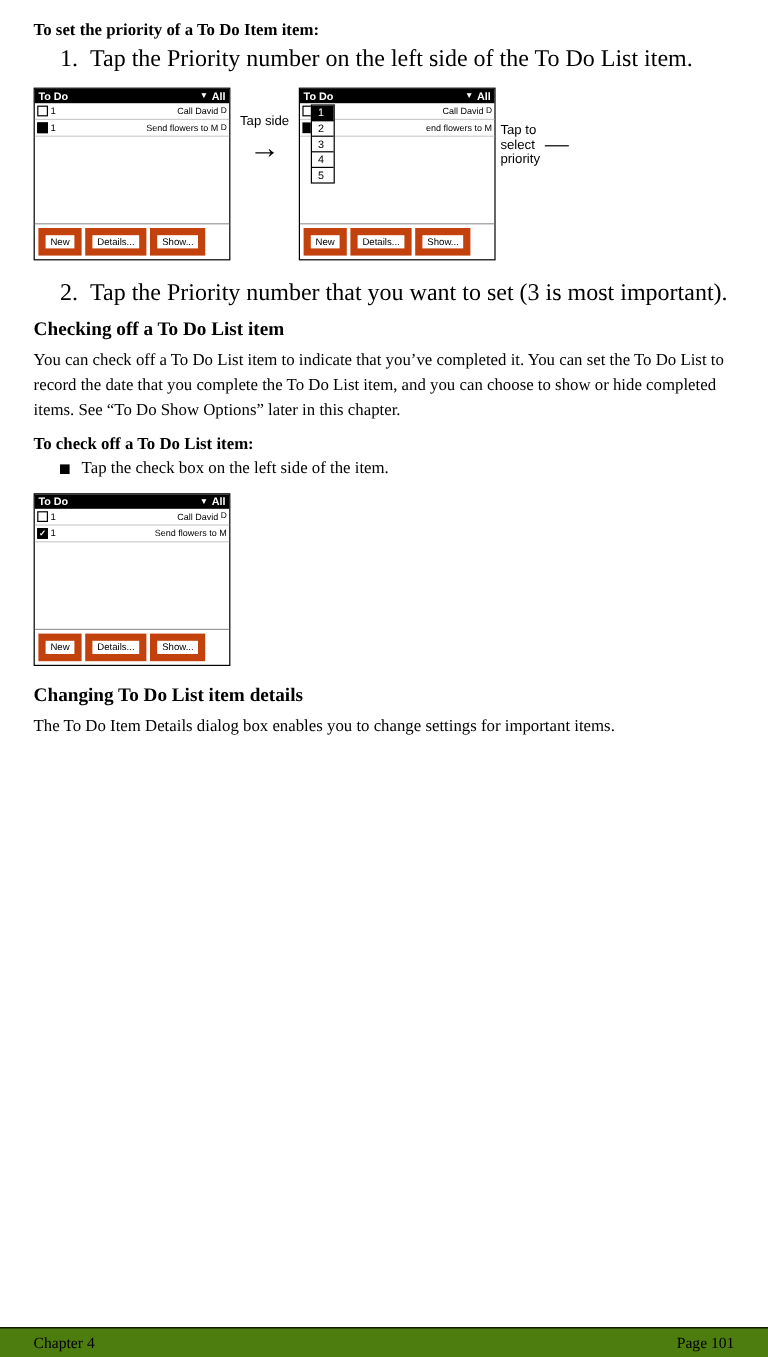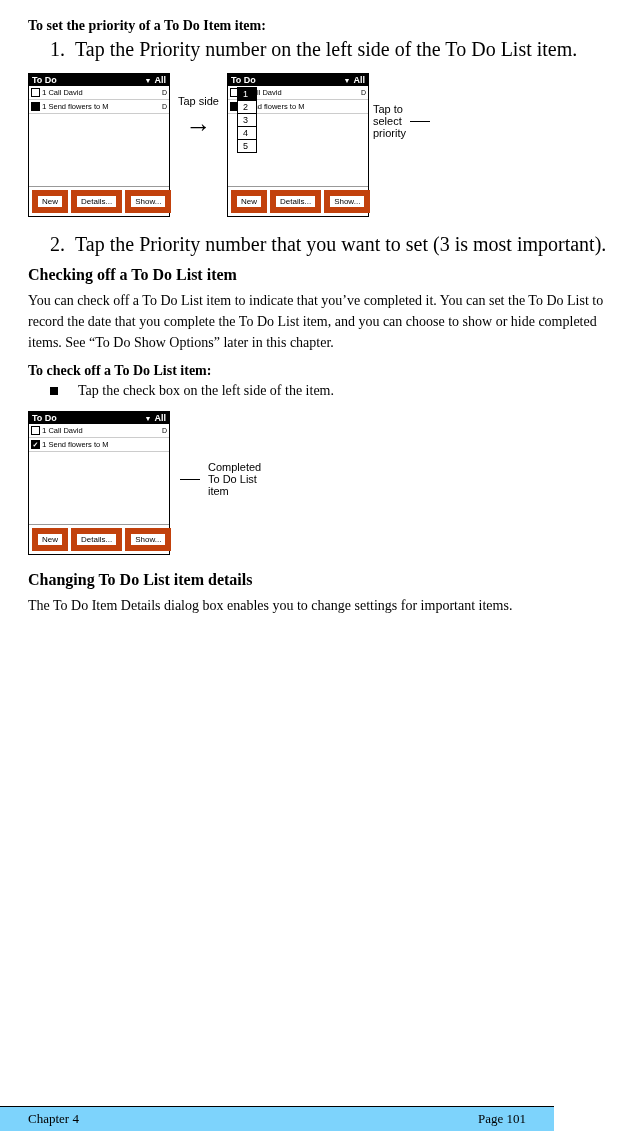--- a/index.html
+++ b/index.html
@@ -32,47 +32,48 @@
     .body-text {
       font-size: 14px;
       margin-bottom: 10px;
       line-height: 1.5;
     }
     .bullet-item {
       margin-left: 22px;
       margin-bottom: 10px;
       font-size: 14px;
       display: flex;
-      gap: 20px;
+      gap: 10px;
     }
     .bullet-square {
       display: inline-block;
       width: 8px;
       height: 8px;
       background: #000;
       margin-top: 4px;
       flex-shrink: 0;
     }
 
     
     .figure-area {
       display: flex;
       align-items: flex-start;
       margin: 12px 0 16px 0;
       gap: 0;
     }
 
     
     .pda-screen {
-      width: 142px;
+      width: 164px;
       border: 1.5px solid #000;
       background: #fff;
       font-family: Arial, sans-serif;
       font-size: 9px;
       flex-shrink: 0;
+      text-align: right;
     }
     .pda-header {
       display: flex;
       align-items: center;
       justify-content: space-between;
       background: #000;
       color: #fff;
       padding: 1px 3px;
       font-size: 9px;
       font-weight: bold;
@@ -224,27 +225,27 @@
     .completed-label {
       font-size: 11px;
       font-family: Arial, sans-serif;
     }
 
     
     .page-footer {
       position: fixed;
       bottom: 0;
       left: 0;
-      width: 554px;
+      width: 640px;
       border-top: 1.5px solid #000;
       display: flex;
       justify-content: space-between;
       padding: 4px 28px;
       font-size: 13px;
-      background: #7dd3fc;
+      background: #4d7c0f;
     }
   </style>
 </head>
 <body>
 
 <p class="bold-title">To set the priority of a To Do Item item:</p>
 
 <p class="numbered-item">1.&nbsp;&nbsp;<span>Tap the Priority number on the left side of the To Do List item.</span></p>
 
 <div class="figure-area">
@@ -375,28 +376,20 @@
       </div>
       <div class="pda-body"></div>
       <div class="pda-footer">
         <div class="pda-btn">New</div>
         <div class="pda-btn">Details...</div>
         <div class="pda-btn">Show...</div>
       </div>
     </div>
   </div>
 
-  <div class="completed-label-section">
-    <div style="display:flex;align-items:center;gap:4px;">
-      <span class="horiz-line" style="margin-right:4px;"></span>
-      <span class="completed-label" style="white-space:pre-line;">Completed
-To Do List
-item</span>
-    </div>
-  </div>
 </div>
 
 <p class="section-heading">Changing To Do List item details</p>
 <p class="body-text">The To Do Item Details dialog box enables you to change settings for important items.</p>
 
 <div class="page-footer">
   <span>Chapter 4</span>
   <span>Page 101</span>
 </div>
 

